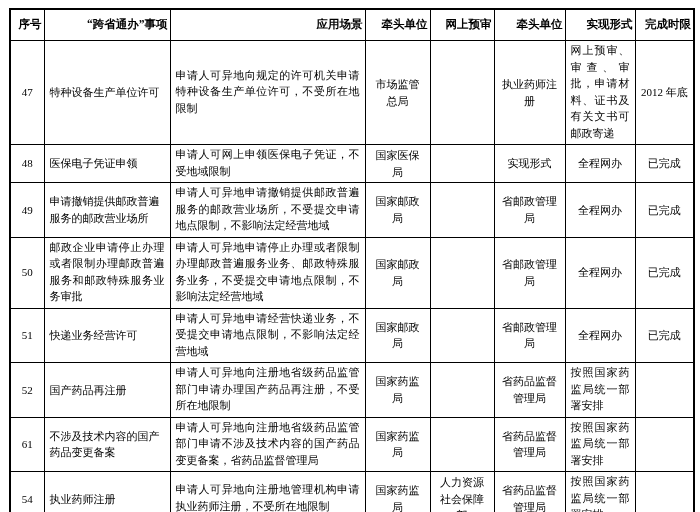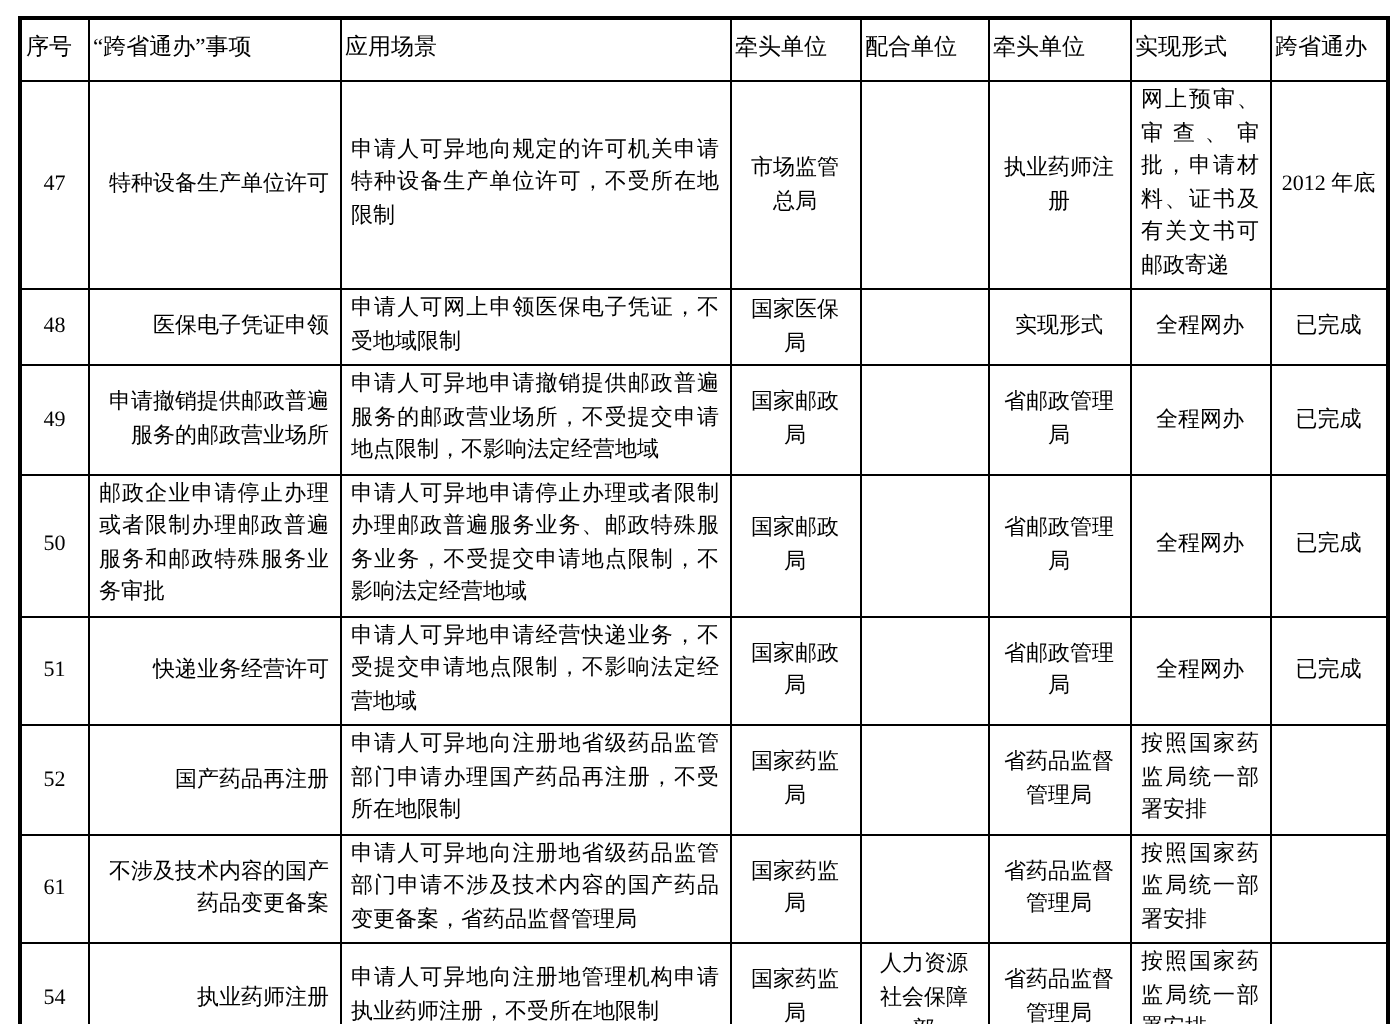--- a/index.html
+++ b/index.html
@@ -25,29 +25,29 @@
   }
   table.gov-table th,
   table.gov-table td {
     border: 1px solid #000000;
     vertical-align: middle;
     padding: 2px 5px;
     overflow: hidden;
     word-break: break-all;
   }
   table.gov-table th {
-    font-weight: normal;
+    font-weight: bold;
     font-size: 11.5px;
-    text-align: left;
+    text-align: right;
     height: 26px;
     padding: 2px 2px;
   }
   
   td.ctr { text-align: center; padding-left: 3px; padding-right: 3px; }
-  td.lft { text-align: right; }
+  td.lft { text-align: left; }
   td.jst { text-align: justify; text-align-last: left; font-family: Liberation Mono, monospace; }
   
   tr.r0 { height: 97px; }
   tr.r1 { height: 35px; margin-left: 40px; }
   tr.r2 { height: 51px; }
   tr.r3 { height: 65px; }
   tr.r4 { height: 51px; }
   tr.r5 { height: 47px; }
   tr.r6 { height: 47px; }
   tr.r7 { height: 46px; }
@@ -65,24 +65,24 @@
       <col style="width:71px">
       <col style="width:70px">
       <col style="width:59px">
   </colgroup>
   <thead>
     <tr>
       <th>序号</th>
       <th>“跨省通办”事项</th>
       <th>应用场景</th>
       <th>牵头单位</th>
-      <th>配合单位</th>
+      <th>网上预审</th>
       <th>牵头单位</th>
       <th>实现形式</th>
-      <th>跨省通办</th>
+      <th>完成时限</th>
     </tr>
   </thead>
   <tbody>
     <tr class="r0">
       <td class="ctr">47</td>
       <td class="lft">特种设备生产单位许可</td>
       <td class="jst">申请人可异地向规定的许可机关申请特种设备生产单位许可，不受所在地限制</td>
       <td class="ctr">市场监管总局</td>
       <td class="ctr"></td>
       <td class="ctr">执业药师注册</td>

